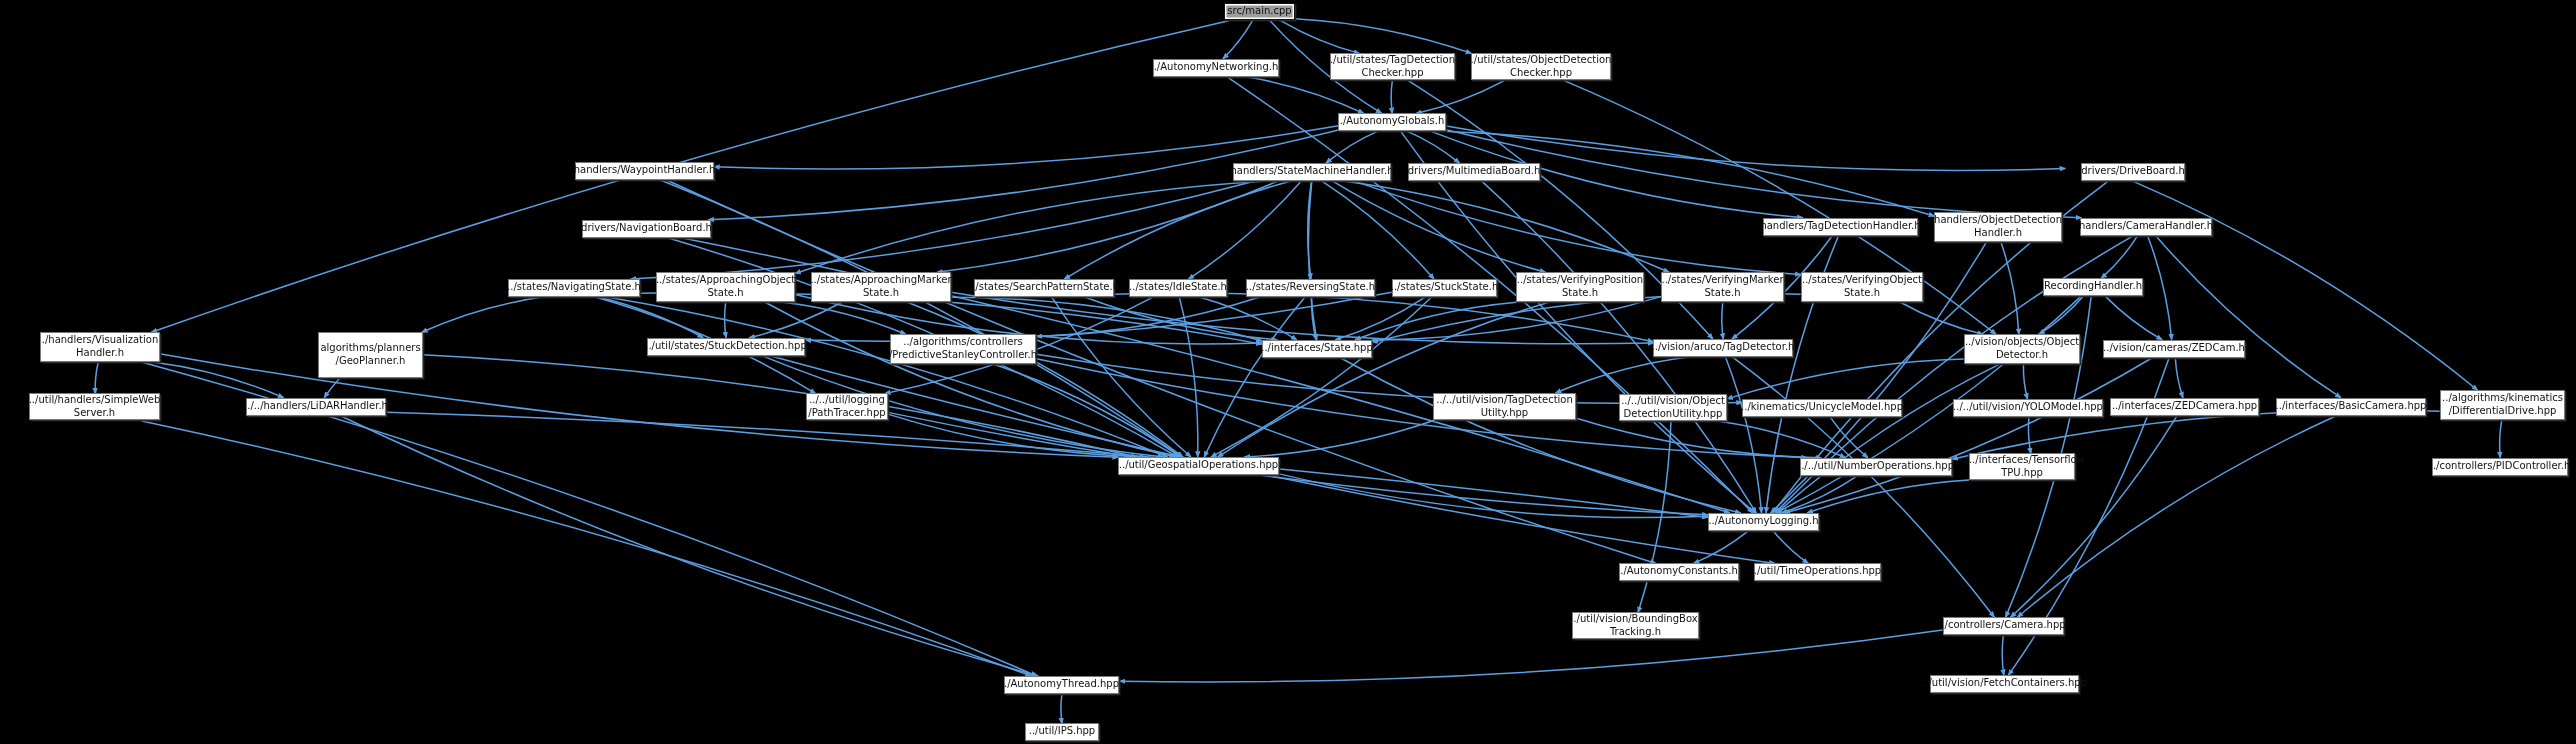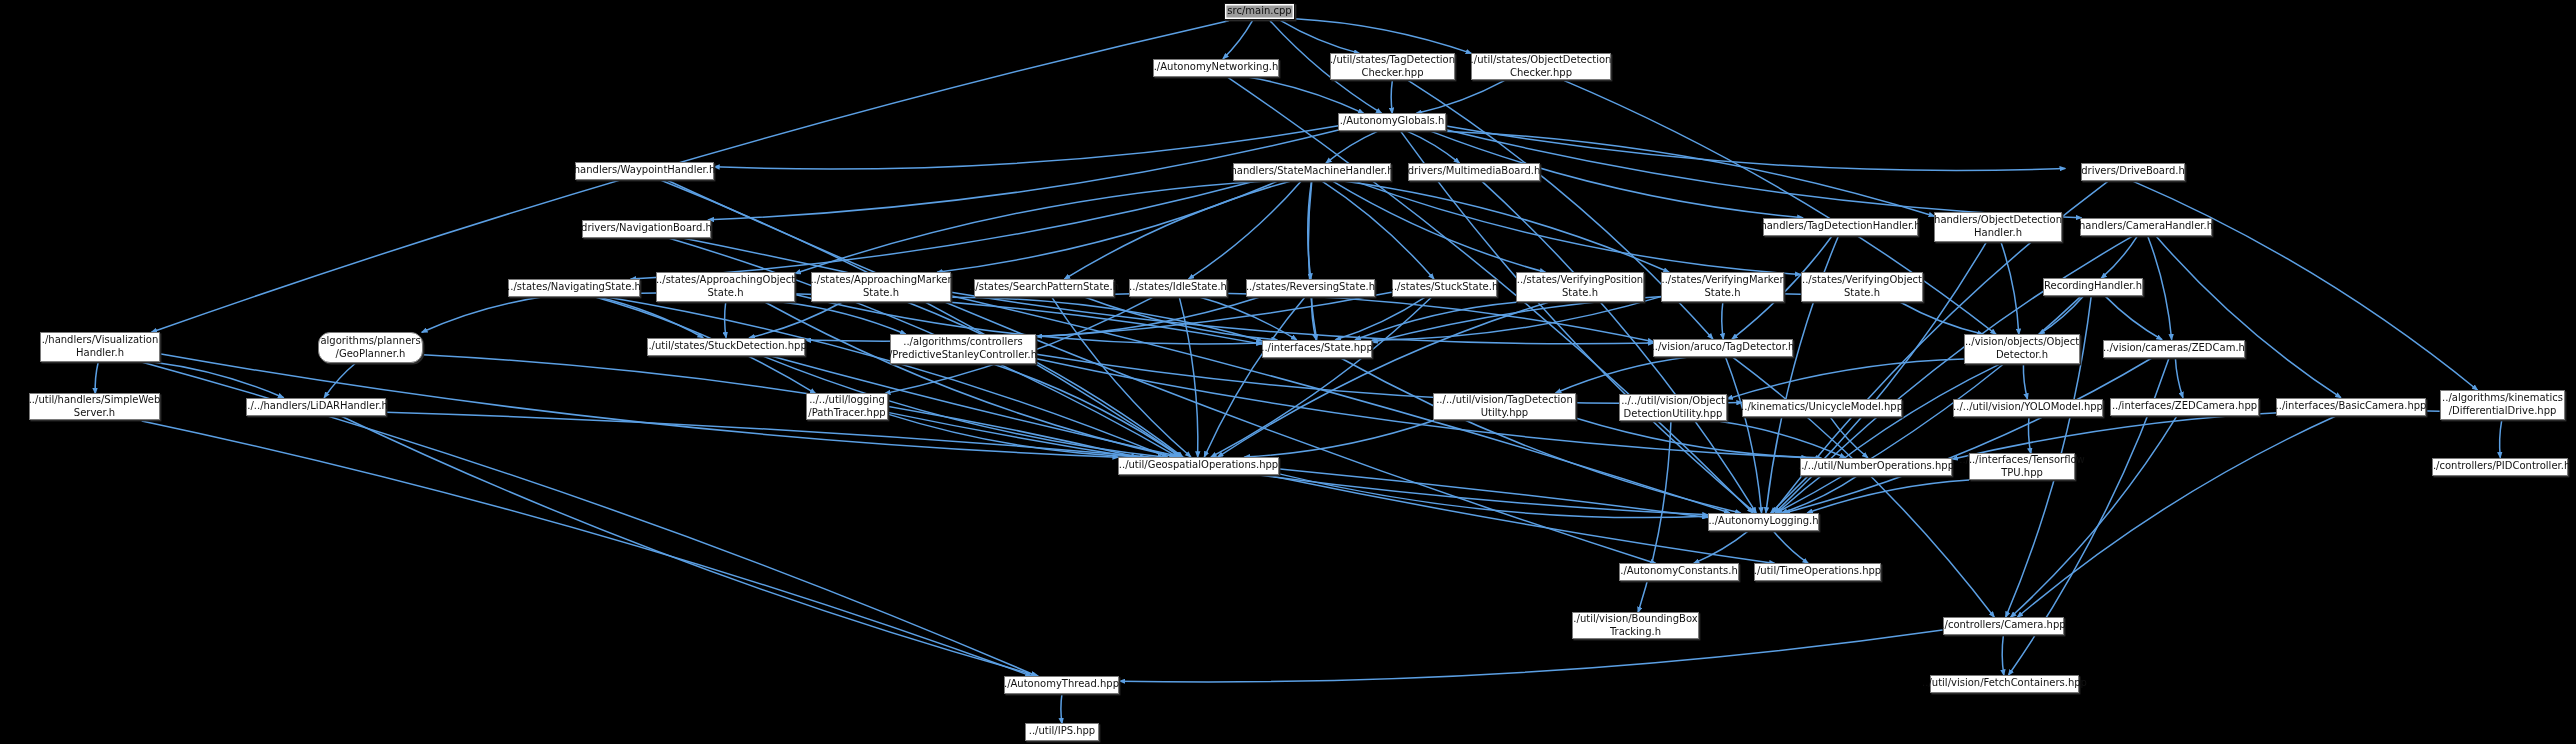--- a/index.html
+++ b/index.html
@@ -178,21 +178,21 @@
       <div class="node" style="left: 1392px; top: 279px; width: 105px; height: 17.7px;">../states/StuckState.h</div>
       <div class="node" style="left: 1516px; top: 272px; width: 128px; height: 30px;">../states/VerifyingPosition
 State.h</div>
       <div class="node" style="left: 1661px; top: 272px; width: 123px; height: 30px;">../states/VerifyingMarker
 State.h</div>
       <div class="node" style="left: 1801px; top: 272px; width: 122px; height: 30px;">../states/VerifyingObject
 State.h</div>
       <div class="node" style="left: 2043px; top: 278px; width: 100px; height: 17.7px;">RecordingHandler.h</div>
       <div class="node" style="left: 40px; top: 332px; width: 120px; height: 30px;">./handlers/Visualization
 Handler.h</div>
-      <div class="node" style="left: 318px; top: 332px; width: 105px; height: 31px; border-radius: 12px;">algorithms/planners
+      <div class="node" style="left: 318px; top: 332px; width: 105px; height: 46px;">algorithms/planners
 /GeoPlanner.h</div>
       <div class="node" style="left: 647px; top: 338px; width: 158px; height: 17.7px;">../util/states/StuckDetection.hpp</div>
       <div class="node" style="left: 890px; top: 334px; width: 146px; height: 30px;">../algorithms/controllers
 /PredictiveStanleyController.h</div>
       <div class="node" style="left: 1262px; top: 340px; width: 110px; height: 17.7px;">../interfaces/State.hpp</div>
       <div class="node" style="left: 1653px; top: 339px; width: 140px; height: 17.7px;">../vision/aruco/TagDetector.h</div>
       <div class="node" style="left: 1964px; top: 334px; width: 116px; height: 30px;">../vision/objects/Object
 Detector.h</div>
       <div class="node" style="left: 2103px; top: 340px; width: 142px; height: 17.7px;">../vision/cameras/ZEDCam.h</div>
       <div class="node" style="left: 29px; top: 393px; width: 131px; height: 27px;">../util/handlers/SimpleWeb

